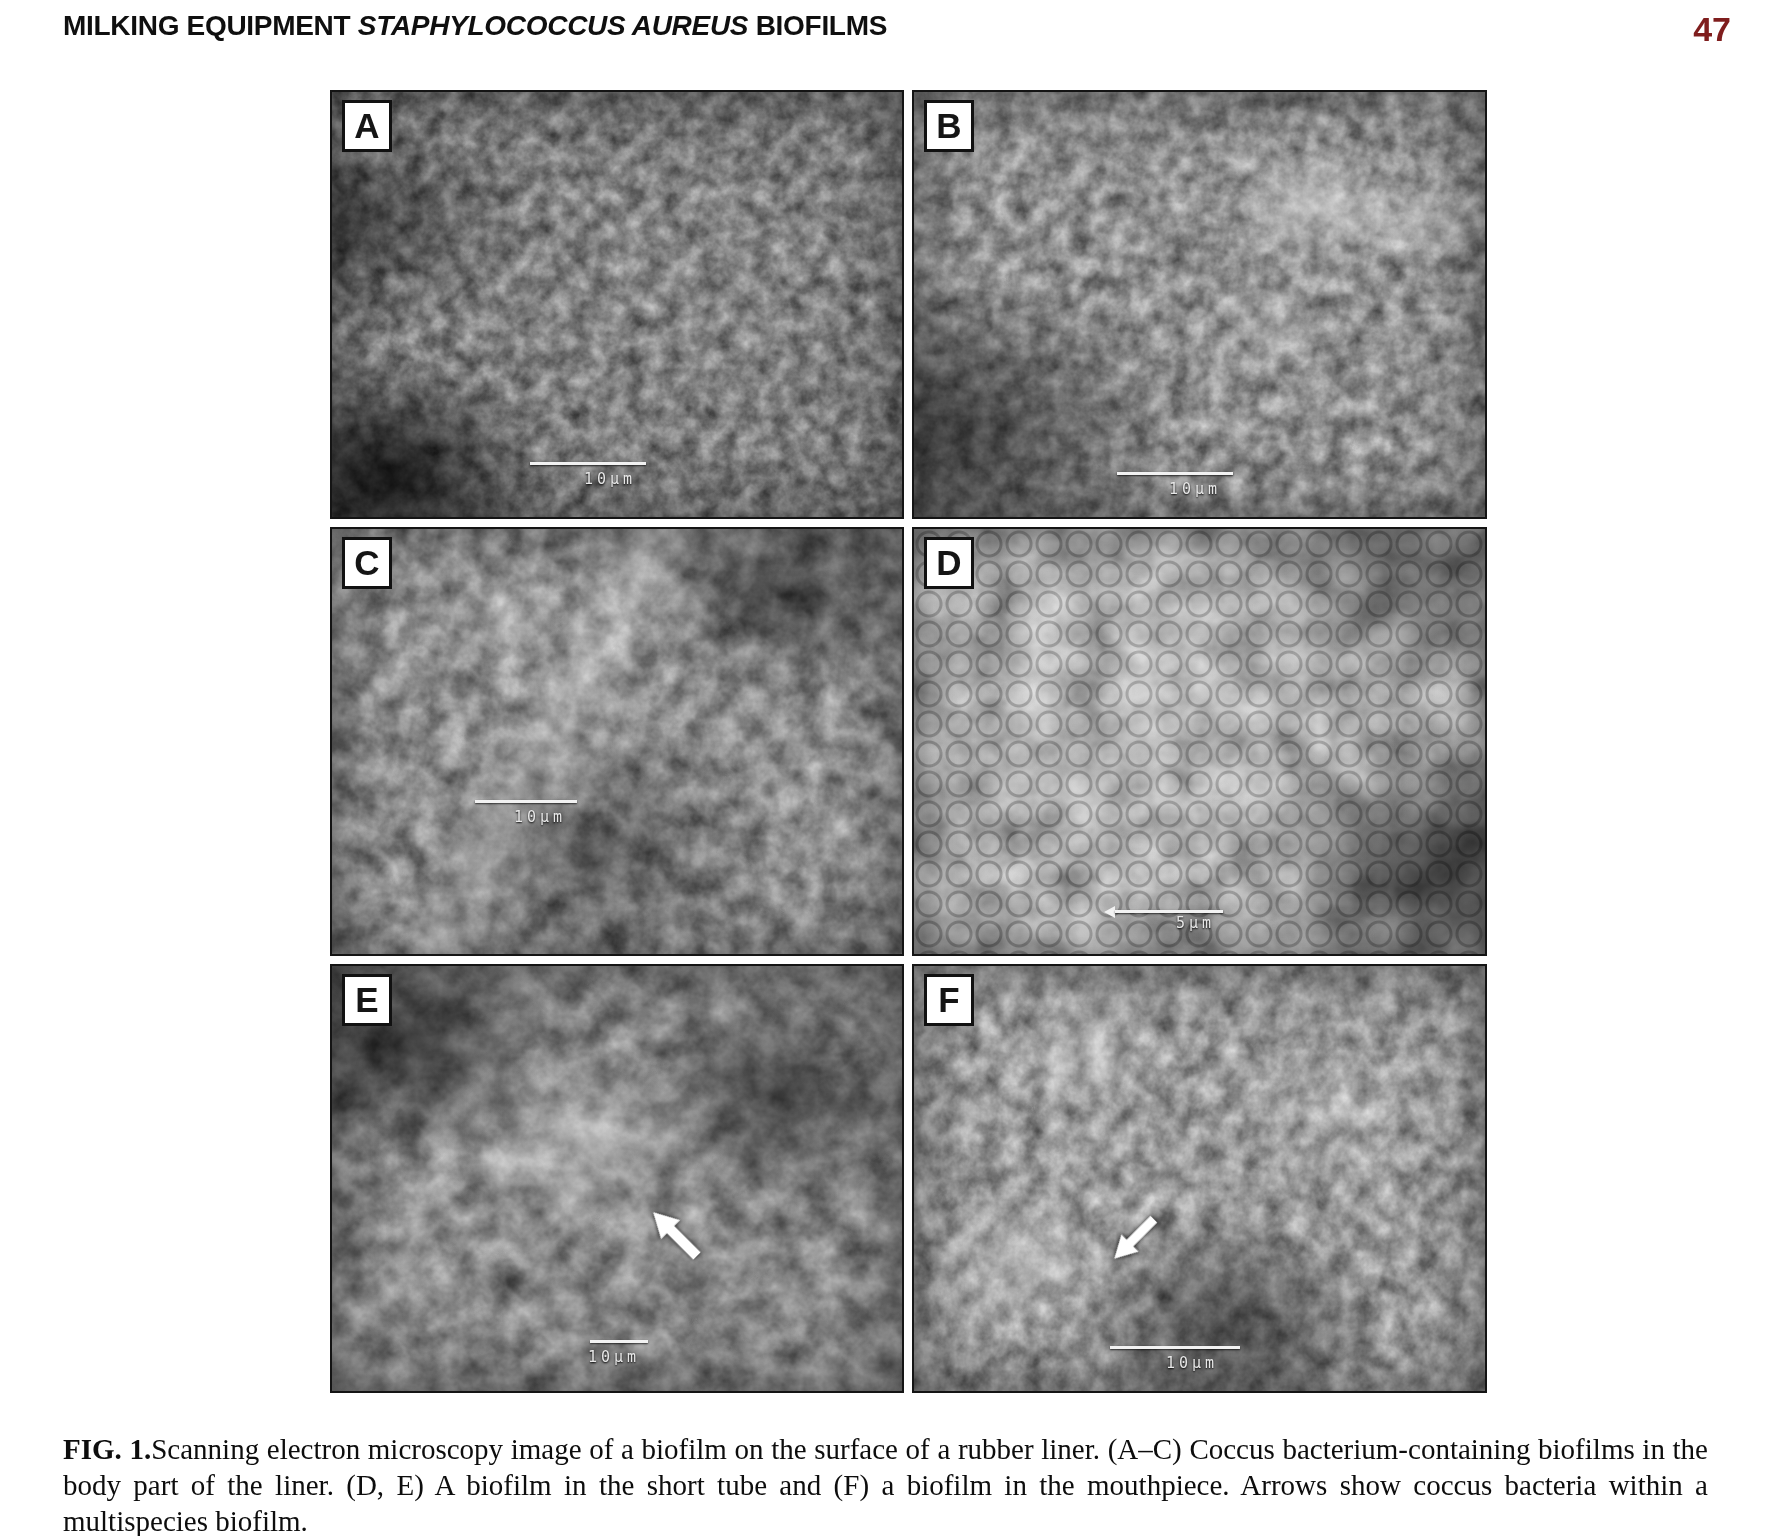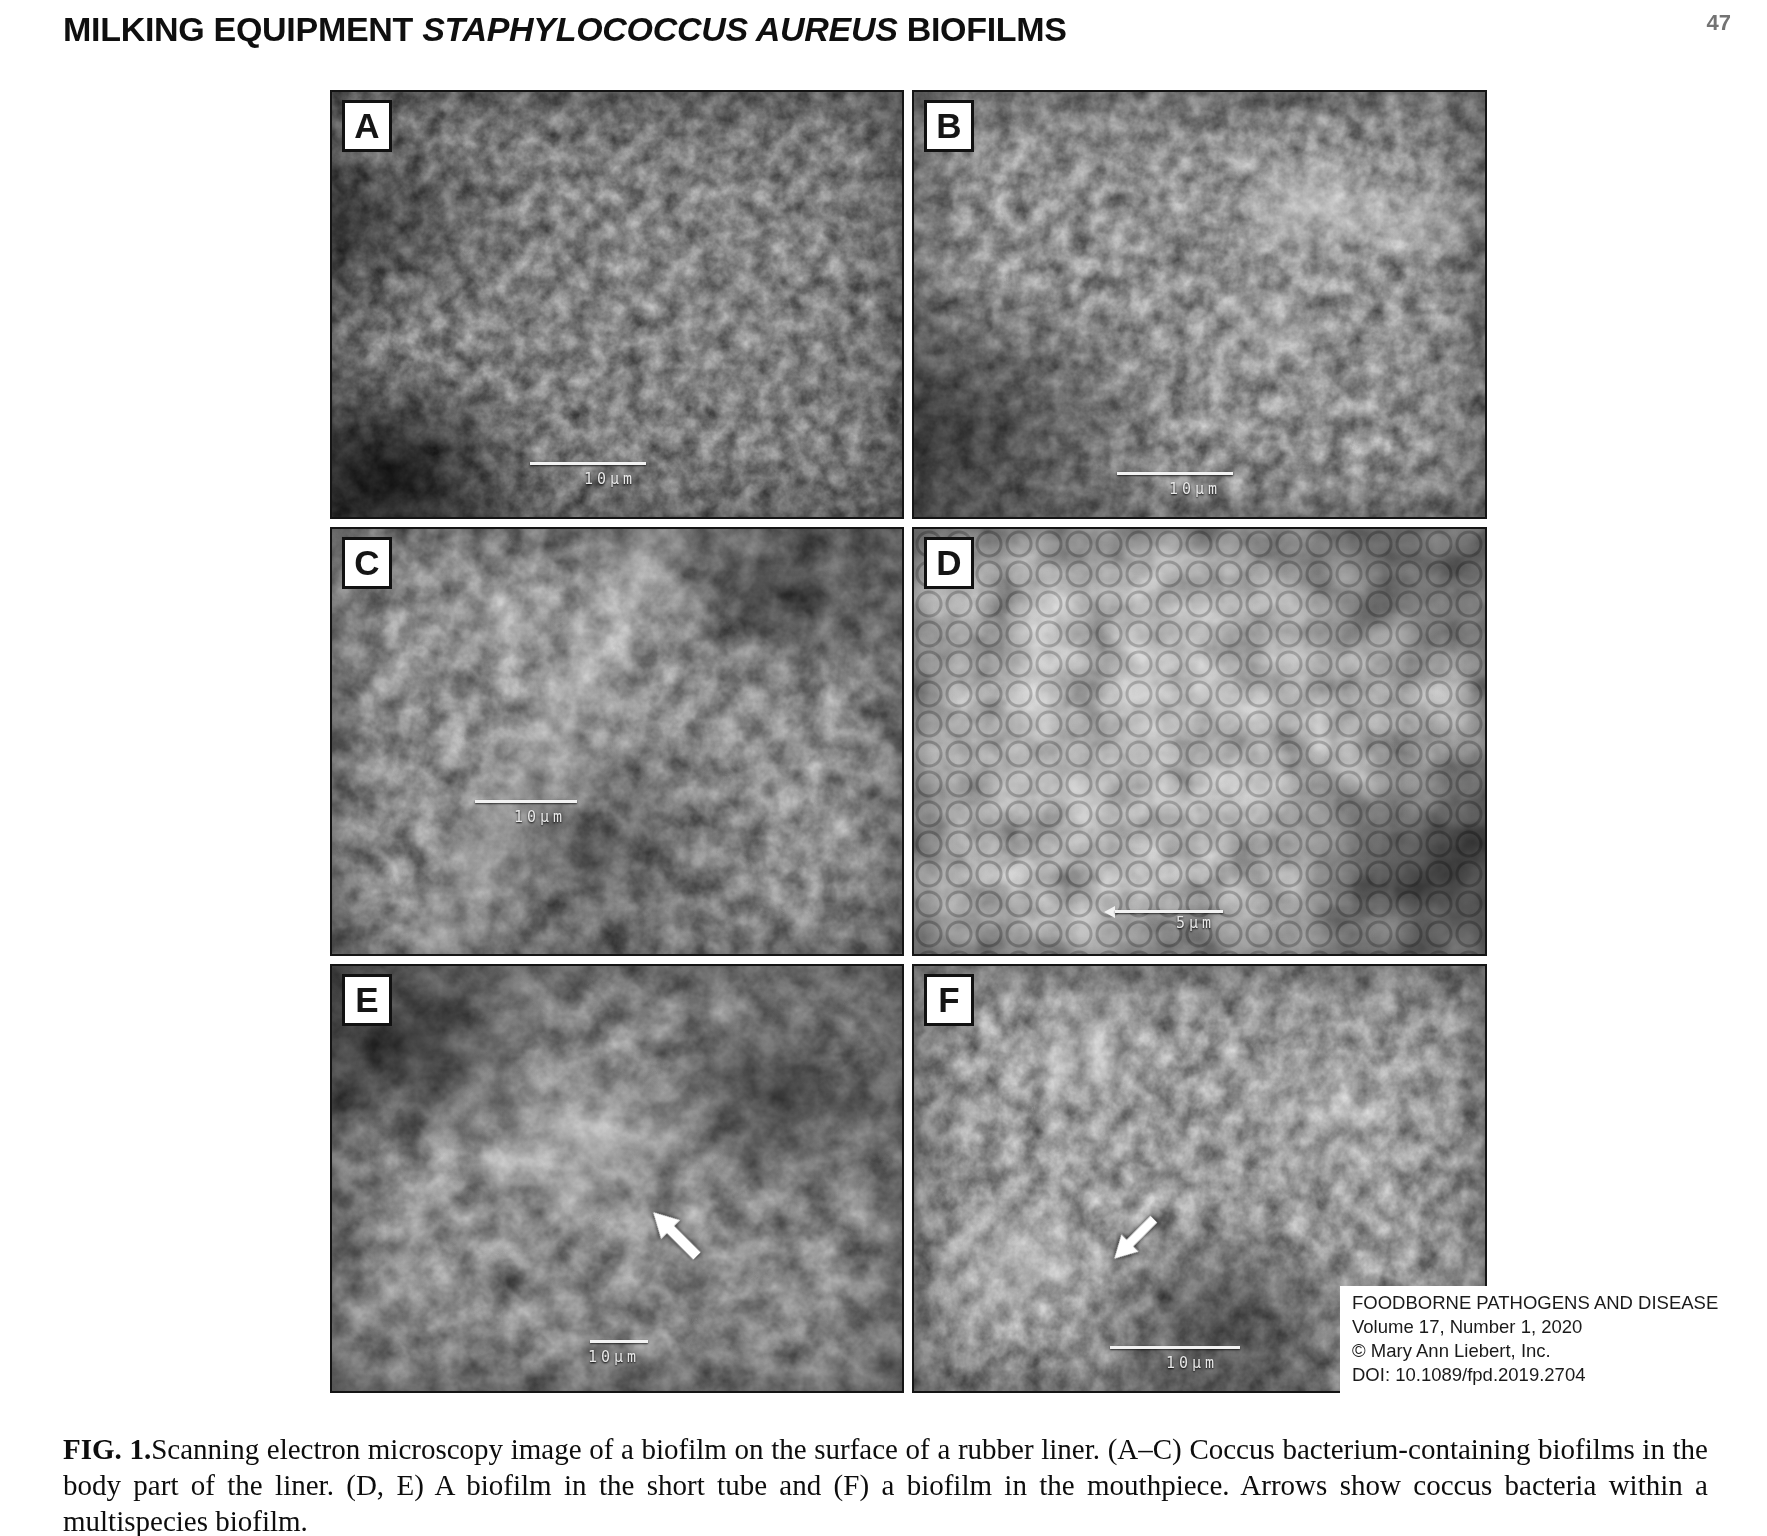--- a/index.html
+++ b/index.html
@@ -1,23 +1,23 @@
 <!DOCTYPE html>
 <html><head>
 <meta charset="utf-8">
 <style>
   html,body{margin:0;padding:0;background:#fff;}
   .page{position:relative;width:1767px;height:1536px;background:#ffffff;
         font-family:"Liberation Sans", sans-serif;color:#111;overflow:hidden;}
 
   
-  .header-title{position:absolute;left:63px;top:10px;font-size:34px;font-weight:bold;
+  .header-title{position:absolute;left:63px;top:10px;font-size:28px;font-weight:bold;
                 letter-spacing:-0.3px;white-space:nowrap;color:#0f0f0f;}
   .header-title .it{font-style:italic;}
-  .page-number{position:absolute;top:10px;right:36px;font-size:22px;font-weight:bold;color:#737373;}
+  .page-number{position:absolute;top:10px;right:36px;font-size:34px;font-weight:bold;color:#7f1d1d;}
 
   
   .figure{position:absolute;left:330px;top:90px;width:1157px;height:1303px;
           display:grid;grid-template-columns:574px 575px;grid-template-rows:429px 429px 429px;gap:8px;}
   .panel{position:relative;box-sizing:border-box;border:2px solid #141414;background:#3c3c3c;overflow:hidden;}
   .sem{position:absolute;left:0;top:0;width:100%;height:100%;display:block;}
   .shade{position:absolute;inset:0;box-shadow:inset 0 0 70px rgba(0,0,0,.5);}
 
   .pA .shade{background:
     radial-gradient(230px 170px at 10% 90%, rgba(0,0,0,.8), rgba(0,0,0,0) 70%),
@@ -235,22 +235,16 @@
         </div>
       <svg class="sem-arrow arr-sw" style="left:192px;top:258px;" width="56" height="30" viewBox="0 0 60 30">
           <path d="M0 15 L24 2 L24 10 L60 10 L60 20 L24 20 L24 28 Z"></path>
         </svg>
       <div class="scalebar" style="left:196px;top:380px;width:130px;"></div>
       <div class="scalelabel" style="left:252px;top:388px;">10μm</div>
     </div>
 
   </div>
 
-  <div class="journal">
-    <div>FOODBORNE PATHOGENS AND DISEASE</div>
-    <div>Volume 17, Number 1, 2020</div>
-    <div>© Mary Ann Liebert, Inc.</div>
-    <div>DOI: 10.1089/fpd.2019.2704</div>
-  </div>
 
   <p class="caption"><span class="figlabel">FIG. 1.</span><span>Scanning electron microscopy image of a biofilm on the surface of a rubber liner. </span><span class="b">(A–C)</span><span> Coccus bacterium-containing biofilms in the body part of the liner. </span><span class="b">(D, E)</span><span> A biofilm in the short tube and </span><span class="b">(F)</span><span> a biofilm in the mouthpiece. Arrows show coccus bacteria within a multispecies biofilm.</span></p>
 
 </div>
 
 </body></html>

